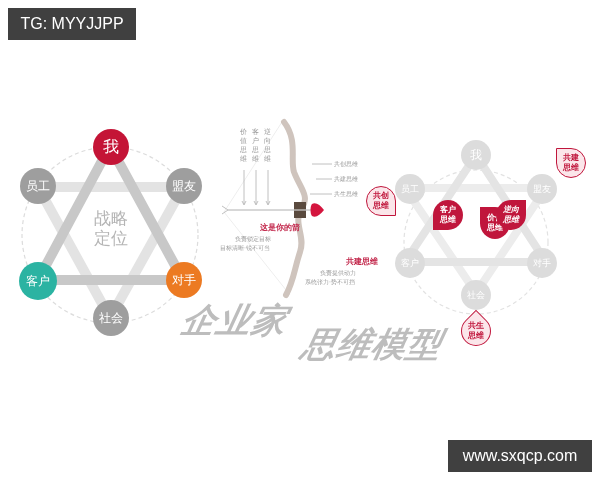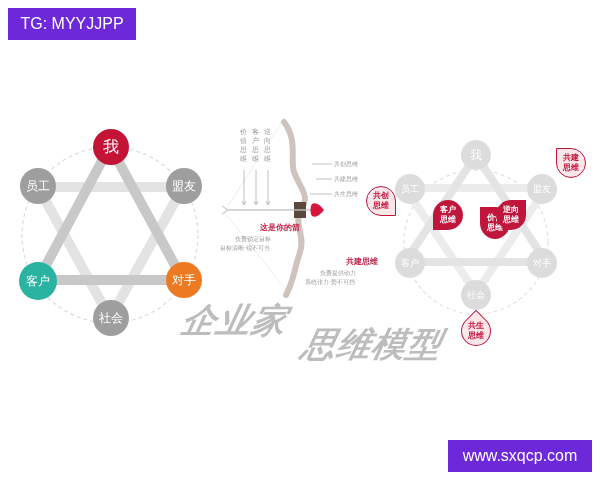--- a/index.html
+++ b/index.html
@@ -1,18 +1,18 @@
 <!DOCTYPE html>
 <html><head>
 <meta charset="utf-8">
 <style>
   html, body { margin:0; padding:0; }
   body { width:600px; height:480px; background:#ffffff; position:relative; overflow:hidden;
          font-family:"DejaVu Sans", sans-serif; }
-  .tag { position:absolute; background:#6d28d9; color:#fff; font-family:"Liberation Sans", sans-serif; }
+  .tag { position:absolute; background:#404040; color:#fff; font-family:"Liberation Sans", sans-serif; }
   .tag-tl { left:8px; top:8px; width:128px; height:32px; line-height:32px; font-size:16px; text-align:center; }
   .tag-br { left:448px; top:440px; width:144px; height:32px; line-height:32px; font-size:16px; text-align:center; }
 
   .abs { position:absolute; }
   .node { position:absolute; border-radius:50%; color:#fff; text-align:center; font-size:12px;
           display:flex; align-items:center; justify-content:center; }
   .vtext { position:absolute; font-size:7px; color:#9a9a9a; line-height:9px; width:9px; text-align:center; }
   .small { position:absolute; font-size:6px; color:#999; white-space:nowrap; }
   .redtitle { position:absolute; font-size:8px; color:#c2264a; font-weight:bold; white-space:nowrap;margin-left:28px; }
   .drop { position:absolute; background:#c0163c; color:#fff; font-size:8px; font-weight:bold;
@@ -29,20 +29,24 @@
 <div class="tag tag-br">www.sxqcp.com</div>
 
 <div class="abs" style="left:0;top:110px;width:220px;height:230px;">
   <svg class="abs" style="left:0;top:0" width="220" height="230">
     <circle cx="110" cy="125" r="88" fill="none" stroke="#dcdcdc" stroke-width="1.2" stroke-dasharray="4 3"></circle>
 
     <polygon points="38,77 183,77 110,208" fill="none" stroke="#e3e3e3" stroke-width="10" stroke-linejoin="round"></polygon>
 
     <polygon points="110,36 38,170 183,170" fill="none" stroke="#c8c8c8" stroke-width="10" stroke-linejoin="round"></polygon>
   </svg>
+  <div class="abs" style="left:88px;top:98px;width:46px;text-align:center;color:#b5b5b5;font-size:17px;line-height:20px;">
+    <div>战略</div>
+    <div>定位</div>
+  </div>
   <div class="node" style="left:93px;top:19px;width:36px;height:36px;background:#c41436;font-size:16px;">
       <span>我</span>
     </div>
   <div class="node" style="left:166px;top:58px;width:36px;height:36px;background:#9e9e9e;">
       <span>盟友</span>
     </div>
   <div class="node" style="left:166px;top:152px;width:36px;height:36px;background:#ec7a22;">
       <span>对手</span>
     </div>
   <div class="node" style="left:93px;top:190px;width:36px;height:36px;background:#9e9e9e;">
@@ -146,21 +150,21 @@
         <div>客户</div>
         <div>思维</div>
       </div>
   </div>
   <div class="drop" style="left:110px;top:77px;width:30px;height:32px;border-radius:0 50% 50% 50%;">
     <div>
         <div>价值</div>
         <div>思维</div>
       </div>
   </div>
-  <div class="drop" style="left:126px;top:70px;width:30px;height:30px;border-radius:50% 0 50% 50%;">
+  <div class="drop" style="left:126px;top:70px;width:30px;height:30px;border-radius:50% 0 50% 50%;font-style:italic;">
     <div>
         <div>逆向</div>
         <div>思维</div>
       </div>
   </div>
 
   <div class="drop-out" style="left:-4px;top:16px;width:28px;height:28px;border-radius:50% 50% 0 50%;margin-top:40px;">
     <div>
         <div>共创</div>
         <div>思维</div>

